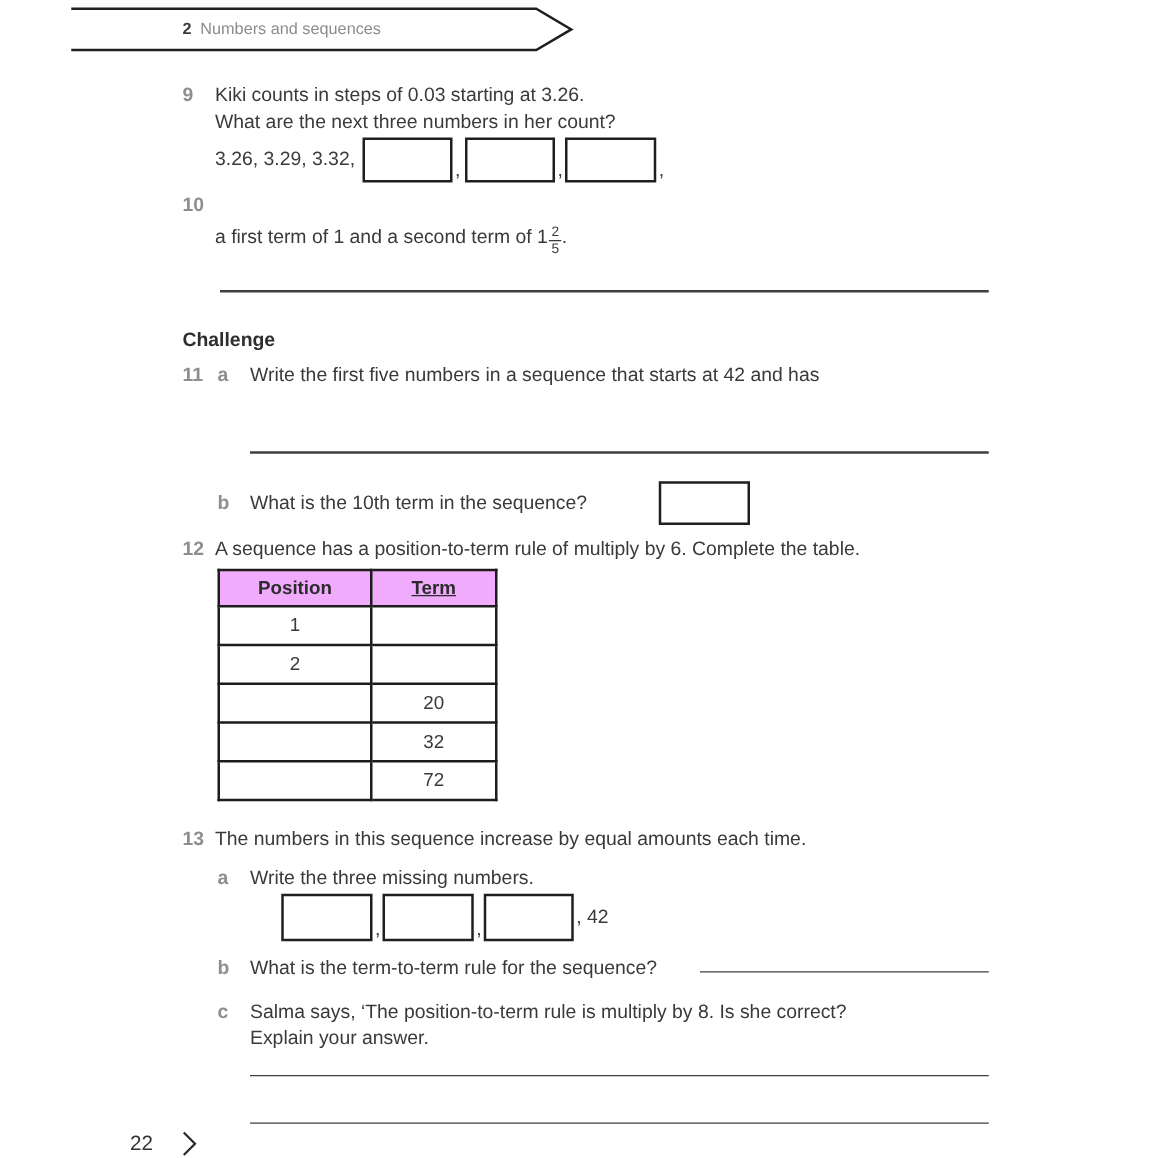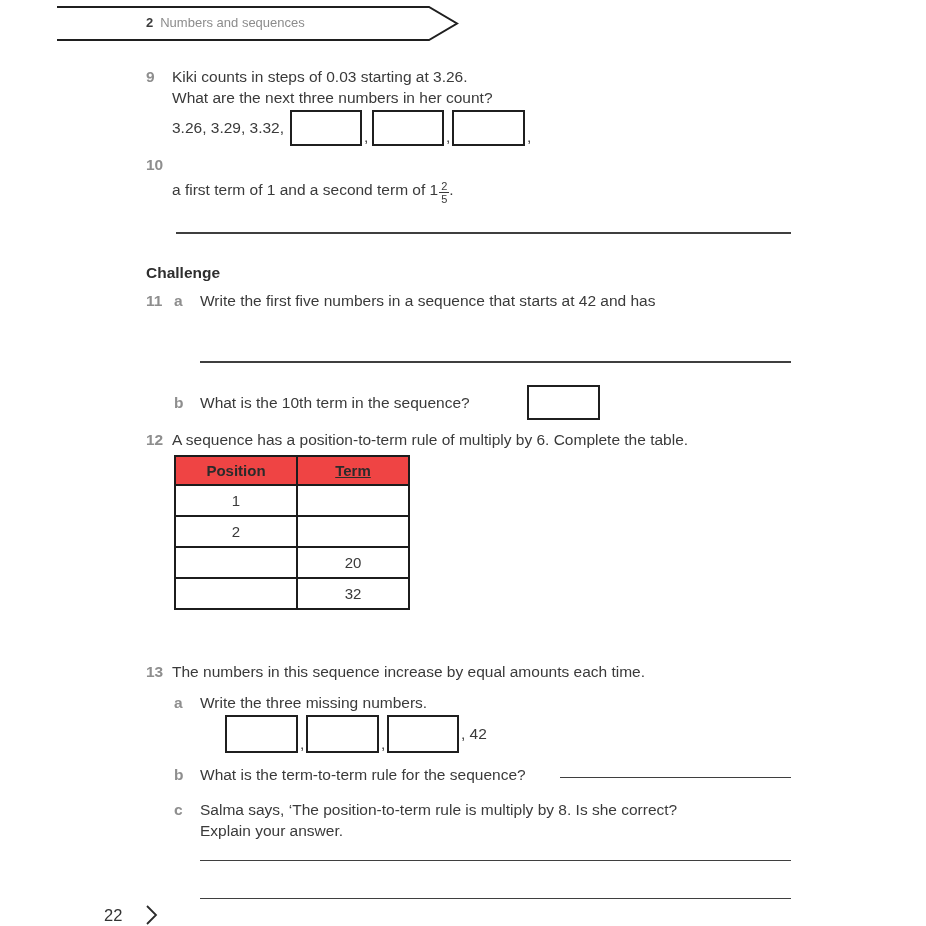--- a/index.html
+++ b/index.html
@@ -23,23 +23,23 @@
 
   .frac { display: inline-block; vertical-align: -8px; text-align: center; line-height: 1; margin-left: 1px; }
   .frac .num { display: block; font-size: 11px; padding: 0 2px; border-bottom: 1.3px solid #3a3a3a; }
   .frac .den { display: block; font-size: 11px; padding: 1px 2px 0 2px; }
 
   table.seq { border-collapse: collapse; }
   table.seq th, table.seq td {
     border: 2px solid #1c1c1c; text-align: center; vertical-align: middle;
     font-size: 15px;
   }
-  table.seq th { background: #ef4444; color: #2b2b2b; font-weight: bold; height: 29px; }
+  table.seq th { background: #f0abfc; color: #2b2b2b; font-weight: bold; height: 29px; }
   table.seq td { height: 31px; background: #fff; }
-  .col-pos { width: 122px; } .col-term { width: 112px; text-decoration: underline; }
+  .col-pos { width: 122px; } .col-term { width: 100px; text-decoration: underline; }
 
   .pagenum { font-size: 16.5px; color: #333; }
 </style>
 </head>
 <body>
 
 <div id="page">
 
   <svg class="abs" style="left:0;top:0;" width="480" height="50">
     <polyline points="57,7 429,7 457,23.5 429,40 57,40" fill="none" stroke="#1f1f1f" stroke-width="2"></polyline>
@@ -97,20 +97,24 @@
         <td></td>
       </tr>
       <tr>
         <td></td>
         <td>20</td>
       </tr>
       <tr>
         <td></td>
         <td>32</td>
       </tr>
+      <tr>
+        <td></td>
+        <td>72</td>
+      </tr>
     </tbody>
   </table>
 
   <div class="abs qnum" style="left:146px;top:663px;">13</div>
   <div class="abs txt" style="left:172px;top:663px;">The numbers in this sequence increase by equal amounts each time.</div>
 
   <div class="abs qletter" style="left:174px;top:694px;">a</div>
   <div class="abs txt" style="left:200px;top:694px;">Write the three missing numbers.</div>
 
   <div class="abs txt" style="left:200px;top:725px;margin-left:40px;">10,</div>

